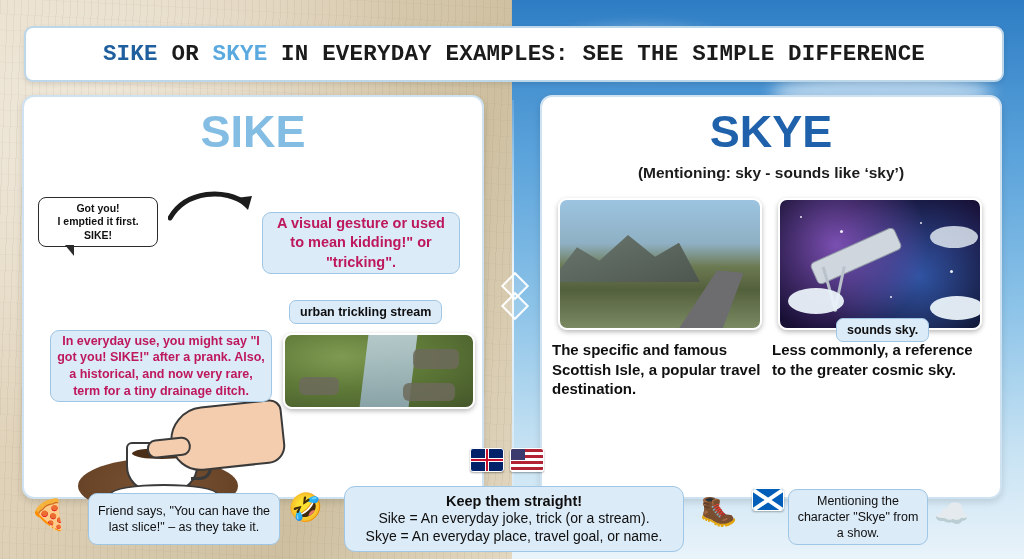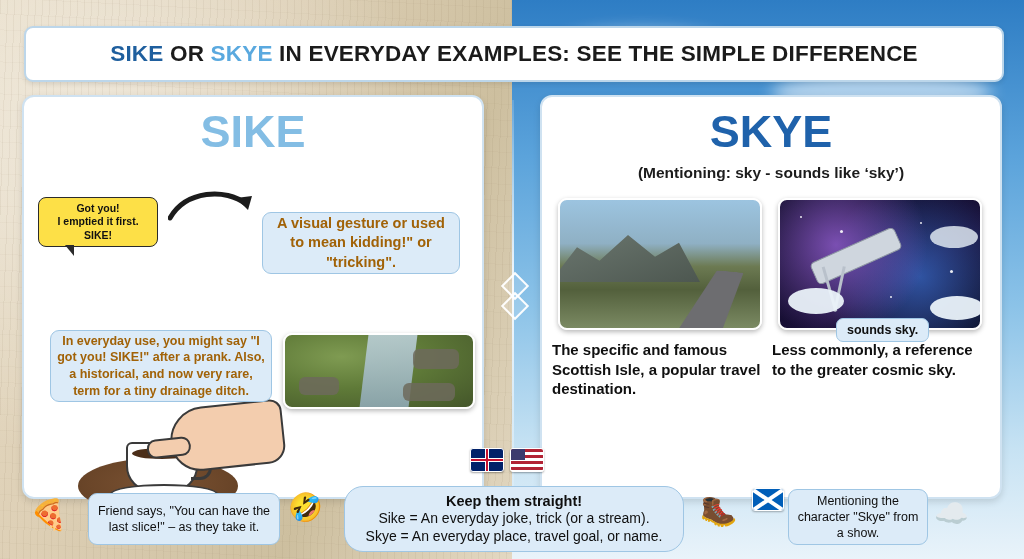--- a/index.html
+++ b/index.html
@@ -34,21 +34,21 @@
 
   
   .header{
     position:absolute;left:24px;top:26px;width:976px;height:52px;
     background:#ffffff;border:2px solid #bcd6ea;border-radius:9px;
     display:flex;align-items:center;justify-content:center;
     box-shadow:0 2px 5px rgba(0,0,0,.10);
   }
   .header h1{
     margin:0;font-size:22.5px;font-weight:bold;letter-spacing:.2px;
-    color:#1b1b1b;white-space:nowrap;
+    color:#1b1b1b;white-space:nowrap;font-family:Liberation Mono, monospace;
   }
   .h-sike{color:#1f5f9e;}
   .h-skye{color:#5aa9df;}
 
   
   .panel{
     position:absolute;top:95px;width:458px;height:400px;
     background:#ffffff;border:2px solid #cfe2f1;border-radius:12px;
     box-shadow:0 3px 7px rgba(0,0,0,.13);
   }
@@ -72,21 +72,21 @@
     background:linear-gradient(180deg,rgba(255,255,255,.15),rgba(255,255,255,.95),rgba(255,255,255,.15));
   }
   .divider .dia{
     position:absolute;left:1px;width:16px;height:16px;border:2px solid rgba(255,255,255,.95);
     transform:rotate(45deg);background:rgba(255,255,255,.15);
   }
 
   
   .speech{
     position:absolute;left:38px;top:197px;width:118px;height:48px;
-    background:#fde047;border:1.6px solid #2b2b2b;border-radius:8px;
+    background:#ffffff;border:1.6px solid #2b2b2b;border-radius:8px;
     font-size:10.5px;line-height:1.25;text-align:center;color:#111;
     display:flex;flex-direction:column;align-items:center;justify-content:center;font-weight:bold;
   }
   .speech:after{
     content:"";position:absolute;left:26px;bottom:-10px;width:0;height:0;
     border-left:9px solid transparent;border-right:0 solid transparent;border-top:11px solid #2b2b2b;
   }
   .scene-hand{
     position:absolute;left:30px;top:196px;width:235px;height:120px;
   }
@@ -118,21 +118,21 @@
   }
   .finger{
     position:absolute;left:-26px;top:26px;width:40px;height:15px;
     background:#f3cdae;border:2px solid #3a3a3a;border-radius:9px;
   }
   .arrow-curve{
     position:absolute;left:168px;top:188px;width:86px;height:40px;
   }
   .callout-blue{
     position:absolute;background:#dcebf8;border:1.6px solid #9fc6e4;border-radius:9px;
-    color:#a16207;font-weight:bold;text-align:center;
+    color:#be185d;font-weight:bold;text-align:center;
   }
   .cb-1{left:262px;top:212px;width:198px;height:62px;font-size:14.5px;line-height:1.35;
         display:flex;align-items:center;justify-content:center;padding:0 6px;box-sizing:border-box;}
   .cb-2{left:50px;top:330px;width:222px;height:72px;font-size:12.5px;line-height:1.33;
         display:flex;align-items:center;justify-content:center;padding:12px 6px;box-sizing:border-box;}
   .usage-box{
     position:absolute;background:#dcebf8;border:1.6px solid #9fc6e4;border-radius:9px;
     font-size:14px;line-height:1.35;color:#101010;text-align:center;
     display:flex;align-items:center;justify-content:center;padding:6px 8px;box-sizing:border-box;
   }
@@ -222,21 +222,21 @@
 
   
   .bottom-left-box{
     position:absolute;left:88px;top:493px;width:192px;height:52px;
     background:#dcebf8;border:1.6px solid #9fc6e4;border-radius:9px;
     font-size:12.5px;line-height:1.3;text-align:center;color:#0f0f0f;
     display:flex;align-items:center;justify-content:center;padding:4px 7px;box-sizing:border-box;
   }
   .keep-box{
     position:absolute;left:344px;top:486px;width:340px;height:66px;
-    background:#dcebf8;border:1.6px solid #9fc6e4;border-radius:19px;
+    background:#dcebf8;border:1.6px solid #9fc6e4;border-radius:11px;
     text-align:center;color:#0f0f0f;padding:6px 8px;box-sizing:border-box;
   }
   .keep-box .t{font-size:14.5px;font-weight:bold;}
   .keep-box .l{font-size:14px;line-height:1.3;}
   .bottom-right-box{
     position:absolute;left:788px;top:489px;width:140px;height:56px;
     background:#dcebf8;border:1.6px solid #9fc6e4;border-radius:9px;
     font-size:12.5px;line-height:1.3;text-align:center;color:#0f0f0f;
     display:flex;align-items:center;justify-content:center;padding:4px 6px;box-sizing:border-box;
   }
@@ -300,20 +300,21 @@
 
   <div class="speech">
     <span>Got you!</span>
     <span>I emptied it first.</span>
     <span>SIKE!</span>
   </div>
 
   <div class="callout-blue cb-1">A visual gesture or used to mean kidding!" or "tricking".</div>
   <div class="callout-blue cb-2">In everyday use, you might say "I got you! SIKE!" after a prank. Also, a historical, and now very rare, term for a tiny drainage ditch.</div>
 
+  <div class="tag tag-stream">urban trickling stream</div>
   <div class="photo photo-stream">
     <div class="water"></div>
     <div class="rock" style="left:14px;top:42px;width:40px;height:18px;"></div>
     <div class="rock" style="left:128px;top:14px;width:46px;height:20px;"></div>
     <div class="rock" style="left:118px;top:48px;width:52px;height:18px;"></div>
   </div>
 
 
   <div class="panel right">
     <div class="panel-title">SKYE</div>

